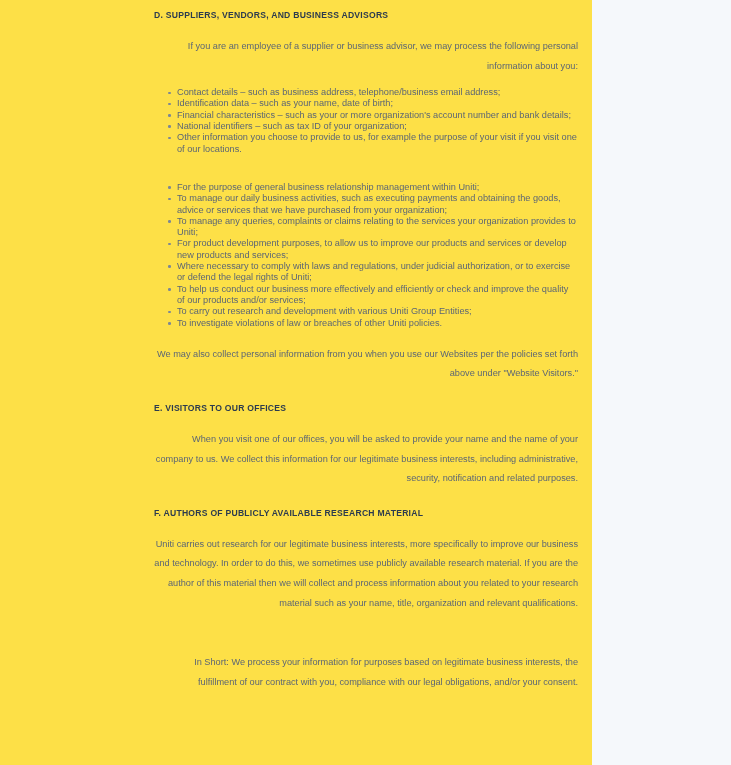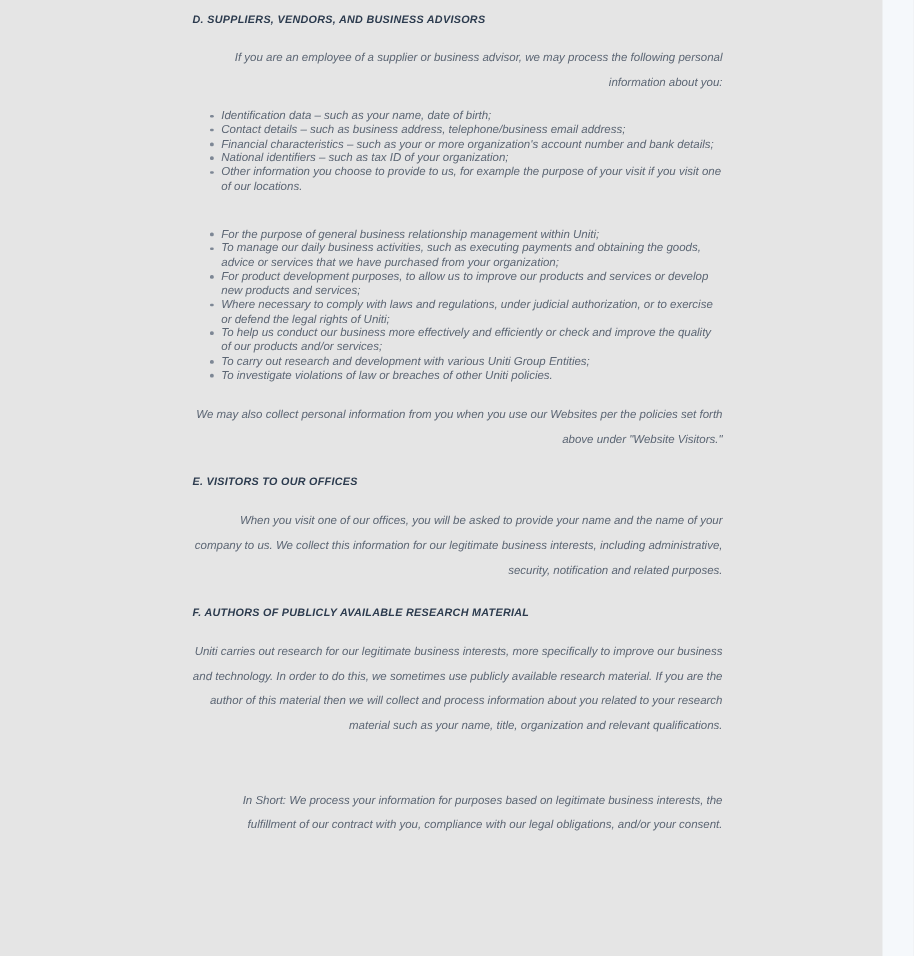--- a/index.html
+++ b/index.html
@@ -8,25 +8,24 @@
   }
   body {
     width: 731px;
     height: 765px;
     background: #f5f8fb;
     font-family: "Liberation Sans", sans-serif;
     overflow: hidden;
   }
   .page {
     position: relative;
-    width: 706px;
+    width: 592px;
     height: 765px;
-    background: #e5e5e5;
+    background: #fde047;
     box-sizing: border-box;
-    font-style: italic;
   }
   .content {
     position: absolute;
     left: 154px;
     top: 0px;
     width: 424px;
   }
   h3.sub-heading {
     font-family: "Liberation Sans", sans-serif;
     font-size: 8.6px;
@@ -96,35 +95,36 @@
 
     <h3 class="sub-heading">D. SUPPLIERS, VENDORS, AND BUSINESS ADVISORS</h3>
 
     <div class="sp-5"></div>
 
     <p class="body-text">If you are an employee of a supplier or business advisor, we may process the following personal information about you:</p>
 
     <div class="sp-3"></div>
 
     <ul class="bullet-list">
+      <li>Contact details – such as business address, telephone/business email address;</li>
       <li>Identification data – such as your name, date of birth;</li>
-      <li>Contact details – such as business address, telephone/business email address;</li>
       <li>Financial characteristics – such as your or more organization's account number and bank details;</li>
       <li>National identifiers – such as tax ID of your organization;</li>
       <li>Other information you choose to provide to us, for example the purpose of your visit if you visit one of our locations.</li>
     </ul>
 
     <div class="sp-5"></div>
 
 
     <div class="sp-3"></div>
 
     <ul class="bullet-list">
       <li>For the purpose of general business relationship management within Uniti;</li>
       <li>To manage our daily business activities, such as executing payments and obtaining the goods, advice or services that we have purchased from your organization;</li>
+      <li>To manage any queries, complaints or claims relating to the services your organization provides to Uniti;</li>
       <li>For product development purposes, to allow us to improve our products and services or develop new products and services;</li>
       <li>Where necessary to comply with laws and regulations, under judicial authorization, or to exercise or defend the legal rights of Uniti;</li>
       <li>To help us conduct our business more effectively and efficiently or check and improve the quality of our products and/or services;</li>
       <li>To carry out research and development with various Uniti Group Entities;</li>
       <li>To investigate violations of law or breaches of other Uniti policies.</li>
     </ul>
 
     <div class="sp-5"></div>
 
     <p class="body-text">We may also collect personal information from you when you use our Websites per the policies set forth above under "Website Visitors."</p>

